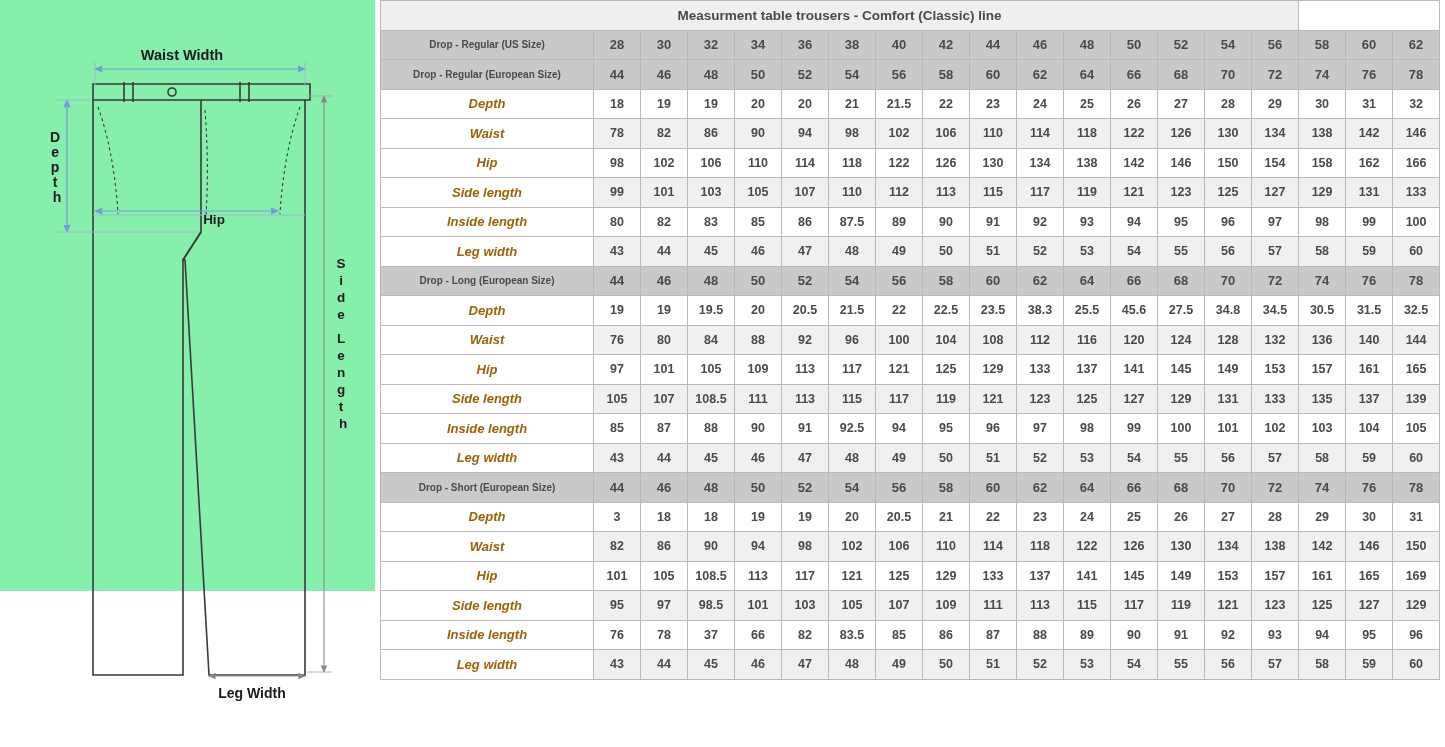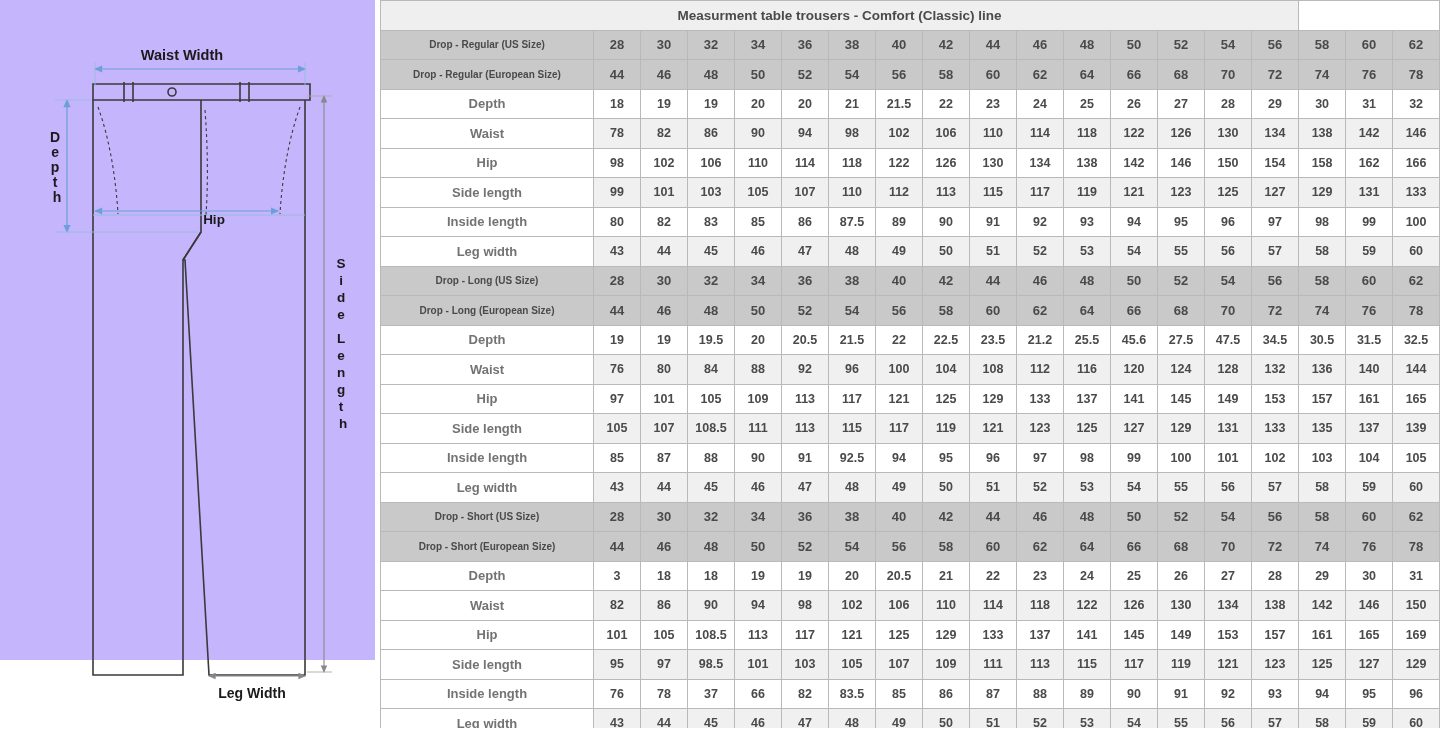--- a/index.html
+++ b/index.html
@@ -14,22 +14,22 @@
     position: relative;
     width: 1445px; height: 747px;
     display: flex;
     background: #ffffff;
   }
 
   
   .diagram-panel {
     position: relative;
     width: 375px;
-    height: 660px;
-    background: #c4b5fd;
+    height: 591px;
+    background: #86efac;
     flex: 0 0 375px;
   }
   .diagram-inner {
     position: absolute;
     inset: 0;
   }
   .diagram-svg { display: block; }
 
   
   .table-panel {
@@ -74,21 +74,22 @@
   .hdr-row td {
     background: #c9c9c9;
     color: #ffffff;
     font-size: 13px;
   }
   .hdr-row td.label-col {
     font-size: 10px;
   }
   .data-row td.label-col {
     background: #ffffff;
-    color: #737373;
+    color: #a16207;
+    font-style: italic;
   }
   .data-row td.val {
     background: #ffffff;
     color: #4a4a4a;
     font-weight: bold;
   }
   .shade td.val { background: #f0f0f0; }
 </style>
 </head>
 <body>
@@ -376,41 +377,20 @@
             <td class="num-col val">53</td>
             <td class="num-col val">54</td>
             <td class="num-col val">55</td>
             <td class="num-col val">56</td>
             <td class="num-col val">57</td>
             <td class="num-col val">58</td>
             <td class="num-col val">59</td>
             <td class="num-col val">60</td>
           </tr>
           <tr class="hdr-row">
-            <td class="label-col">Drop - Long (US Size)</td>
-            <td class="num-col">28</td>
-            <td class="num-col">30</td>
-            <td class="num-col">32</td>
-            <td class="num-col">34</td>
-            <td class="num-col">36</td>
-            <td class="num-col">38</td>
-            <td class="num-col">40</td>
-            <td class="num-col">42</td>
-            <td class="num-col">44</td>
-            <td class="num-col">46</td>
-            <td class="num-col">48</td>
-            <td class="num-col">50</td>
-            <td class="num-col">52</td>
-            <td class="num-col">54</td>
-            <td class="num-col">56</td>
-            <td class="num-col">58</td>
-            <td class="num-col">60</td>
-            <td class="num-col">62</td>
-          </tr>
-          <tr class="hdr-row">
             <td class="label-col">Drop - Long (European Size)</td>
             <td class="num-col">44</td>
             <td class="num-col">46</td>
             <td class="num-col">48</td>
             <td class="num-col">50</td>
             <td class="num-col">52</td>
             <td class="num-col">54</td>
             <td class="num-col">56</td>
             <td class="num-col">58</td>
             <td class="num-col">60</td>
@@ -428,25 +408,25 @@
             <td class="label-col">Depth</td>
             <td class="num-col val">19</td>
             <td class="num-col val">19</td>
             <td class="num-col val">19.5</td>
             <td class="num-col val">20</td>
             <td class="num-col val">20.5</td>
             <td class="num-col val">21.5</td>
             <td class="num-col val">22</td>
             <td class="num-col val">22.5</td>
             <td class="num-col val">23.5</td>
-            <td class="num-col val">21.2</td>
+            <td class="num-col val">38.3</td>
             <td class="num-col val">25.5</td>
             <td class="num-col val">45.6</td>
             <td class="num-col val">27.5</td>
-            <td class="num-col val">47.5</td>
+            <td class="num-col val">34.8</td>
             <td class="num-col val">34.5</td>
             <td class="num-col val">30.5</td>
             <td class="num-col val">31.5</td>
             <td class="num-col val">32.5</td>
           </tr>
           <tr class="data-row shade">
             <td class="label-col">Waist</td>
             <td class="num-col val">76</td>
             <td class="num-col val">80</td>
             <td class="num-col val">84</td>
@@ -542,41 +522,20 @@
             <td class="num-col val">51</td>
             <td class="num-col val">52</td>
             <td class="num-col val">53</td>
             <td class="num-col val">54</td>
             <td class="num-col val">55</td>
             <td class="num-col val">56</td>
             <td class="num-col val">57</td>
             <td class="num-col val">58</td>
             <td class="num-col val">59</td>
             <td class="num-col val">60</td>
-          </tr>
-          <tr class="hdr-row">
-            <td class="label-col">Drop - Short (US Size)</td>
-            <td class="num-col">28</td>
-            <td class="num-col">30</td>
-            <td class="num-col">32</td>
-            <td class="num-col">34</td>
-            <td class="num-col">36</td>
-            <td class="num-col">38</td>
-            <td class="num-col">40</td>
-            <td class="num-col">42</td>
-            <td class="num-col">44</td>
-            <td class="num-col">46</td>
-            <td class="num-col">48</td>
-            <td class="num-col">50</td>
-            <td class="num-col">52</td>
-            <td class="num-col">54</td>
-            <td class="num-col">56</td>
-            <td class="num-col">58</td>
-            <td class="num-col">60</td>
-            <td class="num-col">62</td>
           </tr>
           <tr class="hdr-row">
             <td class="label-col">Drop - Short (European Size)</td>
             <td class="num-col">44</td>
             <td class="num-col">46</td>
             <td class="num-col">48</td>
             <td class="num-col">50</td>
             <td class="num-col">52</td>
             <td class="num-col">54</td>
             <td class="num-col">56</td>

